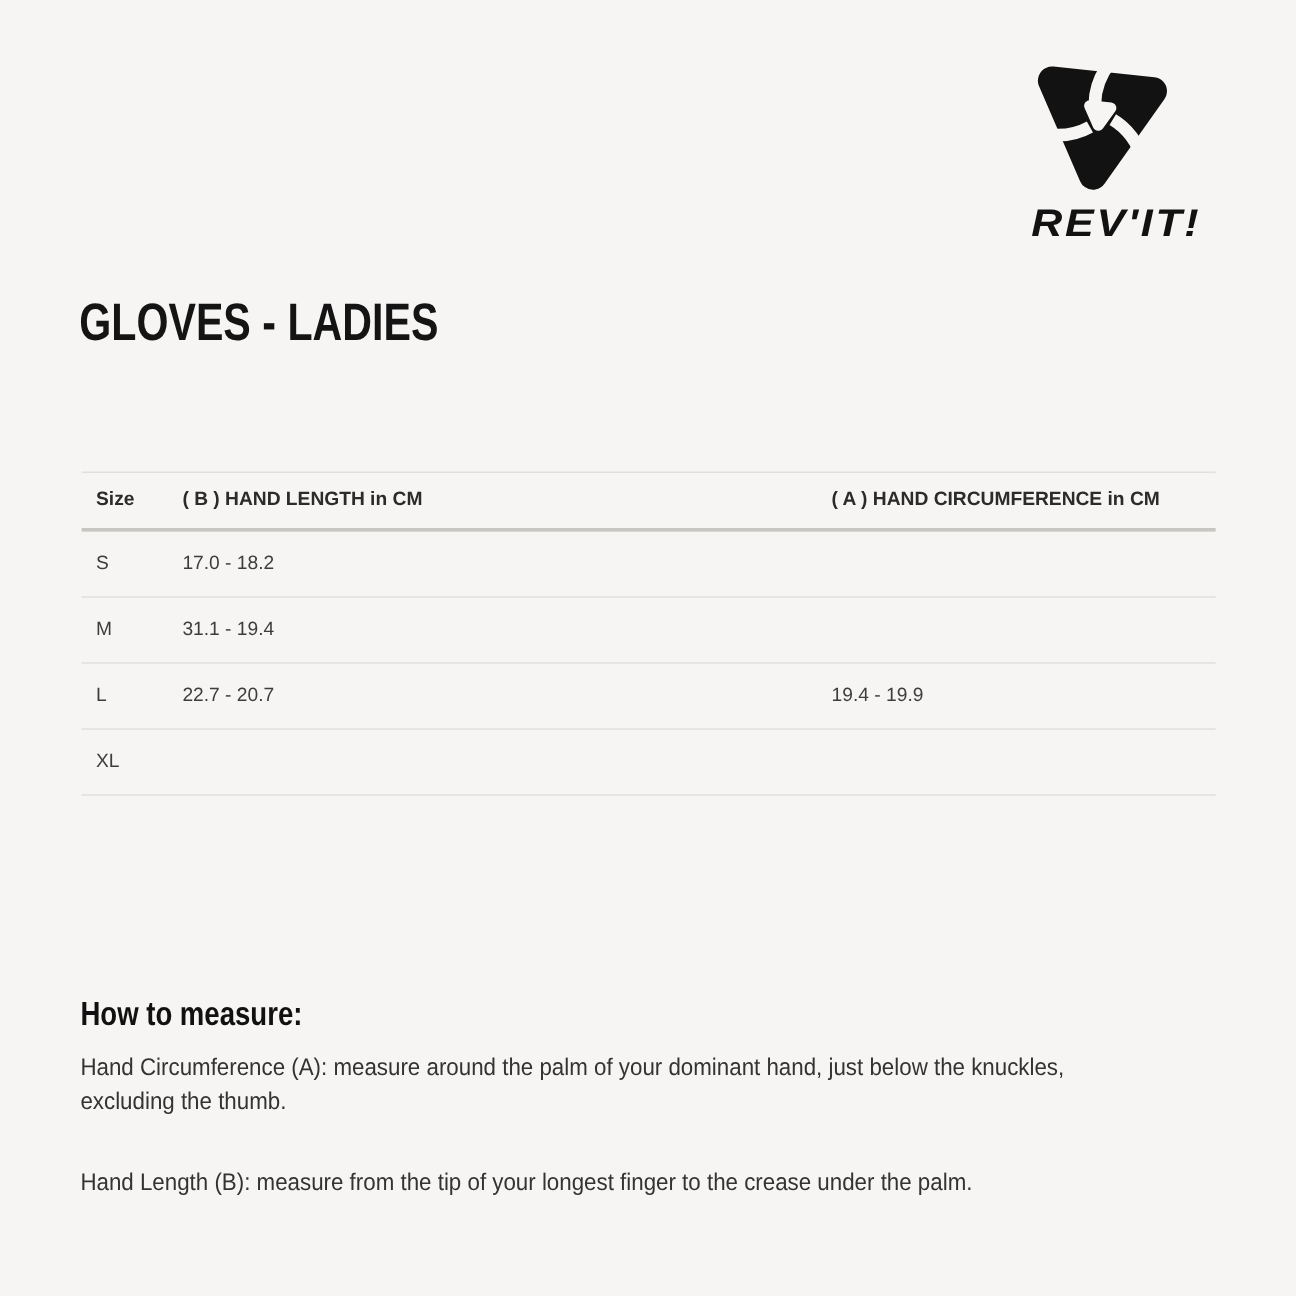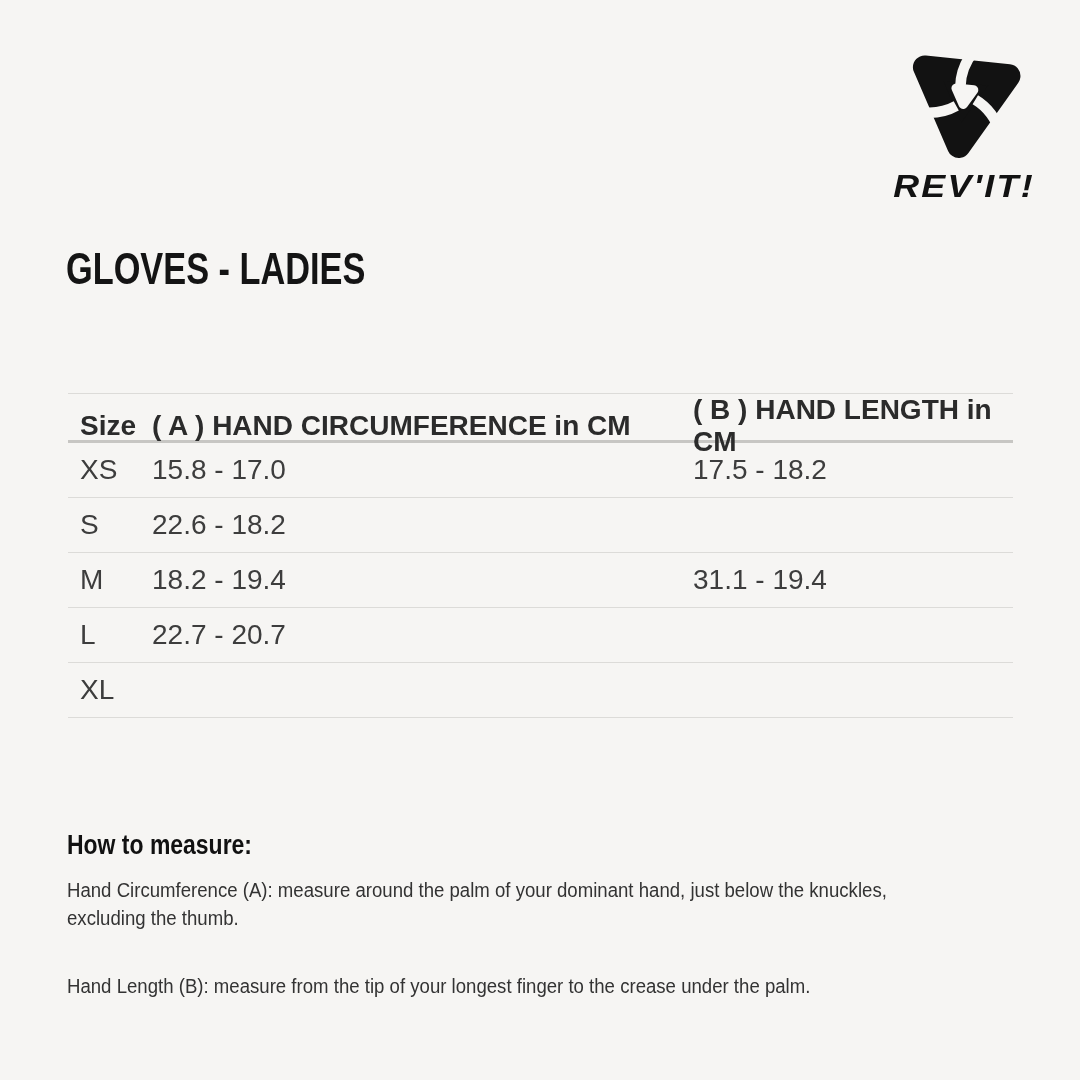--- a/index.html
+++ b/index.html
@@ -8,22 +8,22 @@
     position:relative;
     width:1080px;height:1080px;
     background:#f6f5f3;
     overflow:hidden;
     color:#161616;
   }
 
   
   .logo{
     position:absolute;
-    top:55px;left:888px;width:152px;
-    text-align:center;
+    top:55px;left:840px;width:152px;
+    text-align:right;
   }
   .logo svg{display:block;margin:0 auto;}
   .brand{
     margin-top:5px;
     font-style:italic;
     font-weight:700;
     font-size:32px;
     letter-spacing:2px;
     color:#121212;
     transform:scaleX(1.12);
@@ -52,21 +52,21 @@
     left:68px;top:393px;
     width:945px;
   }
   .trow{
     display:grid;
     grid-template-columns:72px 541px 1fr;
     align-items:center;
     height:54px;
     padding-left:12px;
     border-bottom:1px solid #dcdbd8;
-    font-size:28px;
+    font-size:16px;
     color:#3d3d3d;
   }
   .trow.thead{
     height:46px;
     border-top:1px solid #dcdbd8;
     border-bottom:3px solid #c7c6c3;
     font-weight:700;
     color:#2b2b2b;
   }
 
@@ -114,41 +114,36 @@
       </g>
     </svg>
     <div class="brand">REV'IT!</div>
   </header>
 
   <h1 class="title">GLOVES - LADIES</h1>
 
   <section class="size-table">
     <div class="trow thead">
       <div>Size</div>
+      <div>( B ) HAND LENGTH in CM</div>
       <div>( A ) HAND CIRCUMFERENCE in CM</div>
-      <div>( B ) HAND LENGTH in CM</div>
     </div>
 
     <div class="trow">
-      <div>XS</div>
-      <div>15.8 - 17.0</div>
-      <div>17.5 - 18.2</div>
-    </div>
-    <div class="trow">
       <div>S</div>
-      <div>22.6 - 18.2</div>
+      <div>17.0 - 18.2</div>
     </div>
     <div class="trow">
       <div>M</div>
-      <div>18.2 - 19.4</div>
       <div>31.1 - 19.4</div>
     </div>
     <div class="trow">
       <div>L</div>
       <div>22.7 - 20.7</div>
+      <div>19.4 - 19.9</div>
     </div>
     <div class="trow">
       <div>XL</div>
     </div>
   </section>
 
   <section class="howto">
     <h2>How to measure:</h2>
     <div class="para">
       <div class="line">Hand Circumference (A): measure around the palm of your dominant hand, just below the knuckles,</div>

